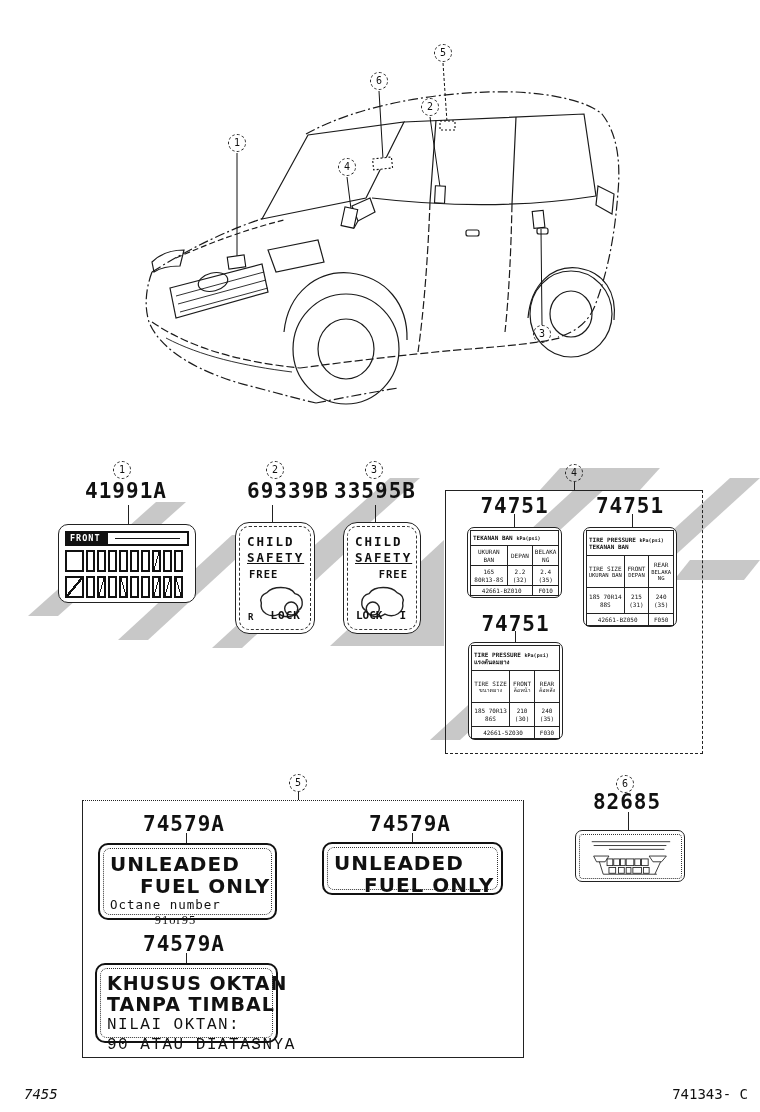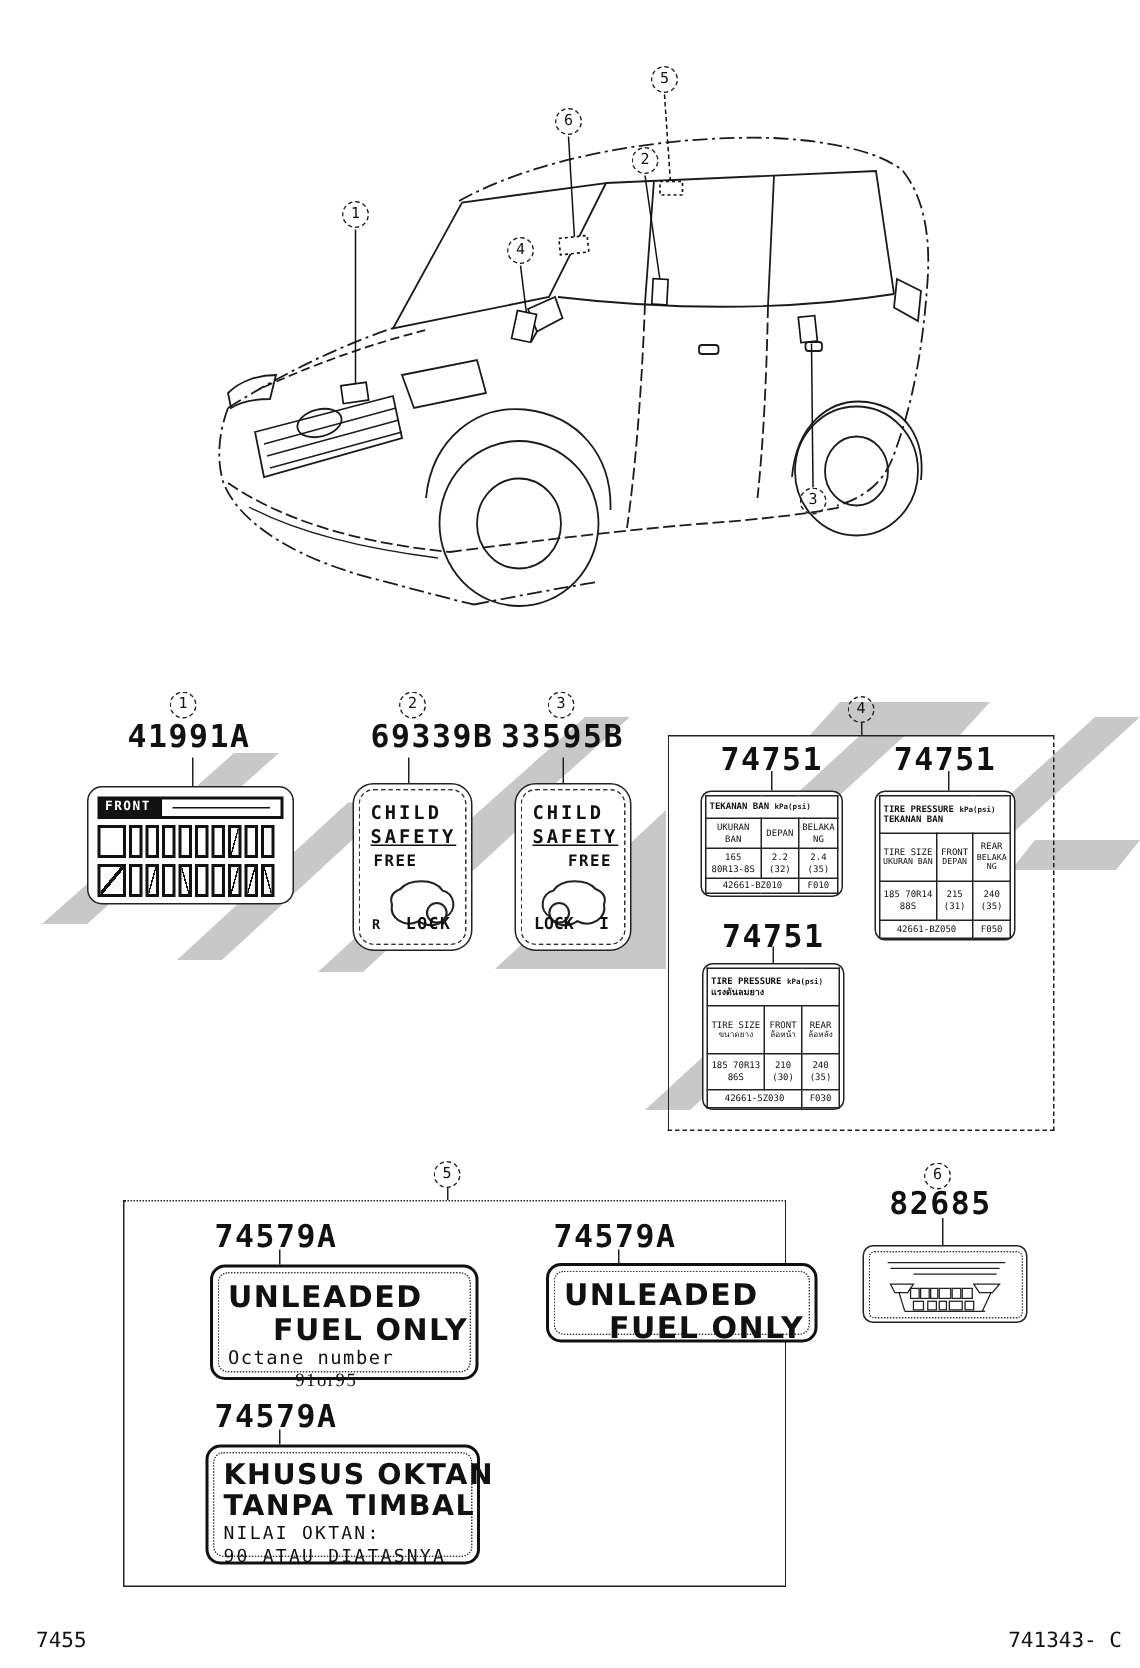--- a/index.html
+++ b/index.html
@@ -43,28 +43,28 @@
   .cs-br-lock{font-size:11px;}
   
   .tire-label{border:1.5px solid #222;border-radius:7px;background:#fff;padding:2px;z-index:3;}
   .tt{width:100%;height:100%;border-collapse:collapse;font-family:"DejaVu Sans Mono",monospace;}
   .tt td{border:1px solid #222;text-align:center;padding:0 1px;font-size:6px;line-height:1.2;word-break:break-word;}
   .tt .ttl{text-align:left;font-weight:bold;padding:1px 2px;}
   .tt-unit{font-size:5px;}
   .tt-sub{display:block;font-weight:bold;}
   .tt small{font-size:5.5px;display:block;}
   
-  .fuel-label{border:2px solid #111;border-radius:10px;background:#fff;padding:3px;z-index:3;margin-left:42px;}
+  .fuel-label{border:2px solid #111;border-radius:10px;background:#fff;padding:3px;z-index:3;}
   .fuel-inner{border:1.5px dotted #333;border-radius:7px;height:100%;box-sizing:border-box;padding:4px 6px 2px 6px;}
   .fuel-big{font:900 20px/1.1 "DejaVu Sans",sans-serif;letter-spacing:1px;white-space:nowrap;}
   .fuel-big2{padding-left:30px;}
   .fuel-small{font:12.5px/1.25 "DejaVu Sans Mono",monospace;letter-spacing:1px;white-space:nowrap;}
   .fuel-small-r{text-align:center;padding-right:24px;font-family:Liberation Serif, serif;}
   .khusus .fuel-big{font-size:19px;}
-  .khusus .fuel-small{font-size:12px;letter-spacing:1.5px;}
+  .khusus .fuel-small{font-size:16px;letter-spacing:1.5px;font-family:Liberation Mono, monospace;}
   
   .fuse-label{border:1.5px solid #222;border-radius:7px;background:#fff;padding:2.5px;z-index:3;}
   .fuse-inner{border:1px dotted #333;border-radius:4px;height:100%;box-sizing:border-box;}
   .footer-txt{font:14px "DejaVu Sans Mono",monospace;z-index:3;}
 </style>
 </head>
 <body>
 
 <div class="canvas">
 
@@ -357,16 +357,16 @@
           <rect x="30" y="34" width="7" height="6"></rect>
             <rect x="40" y="34" width="6" height="6"></rect>
           <rect x="48" y="34" width="5" height="6"></rect>
             <rect x="55" y="34" width="9" height="6"></rect>
           <rect x="66" y="34" width="6" height="6"></rect>
         </g>
       </svg>
     </div>
   </div>
 
-  <div class="abs footer-txt" style="left:24px;top:1086px;">7455</div>
+  <div class="abs footer-txt" style="left:24px;top:1086px;font-style:italic;">7455</div>
   <div class="abs footer-txt" style="left:658px;top:1086px;width:90px;text-align:right;">741343- C</div>
 
 </div>
 
 </body></html>

